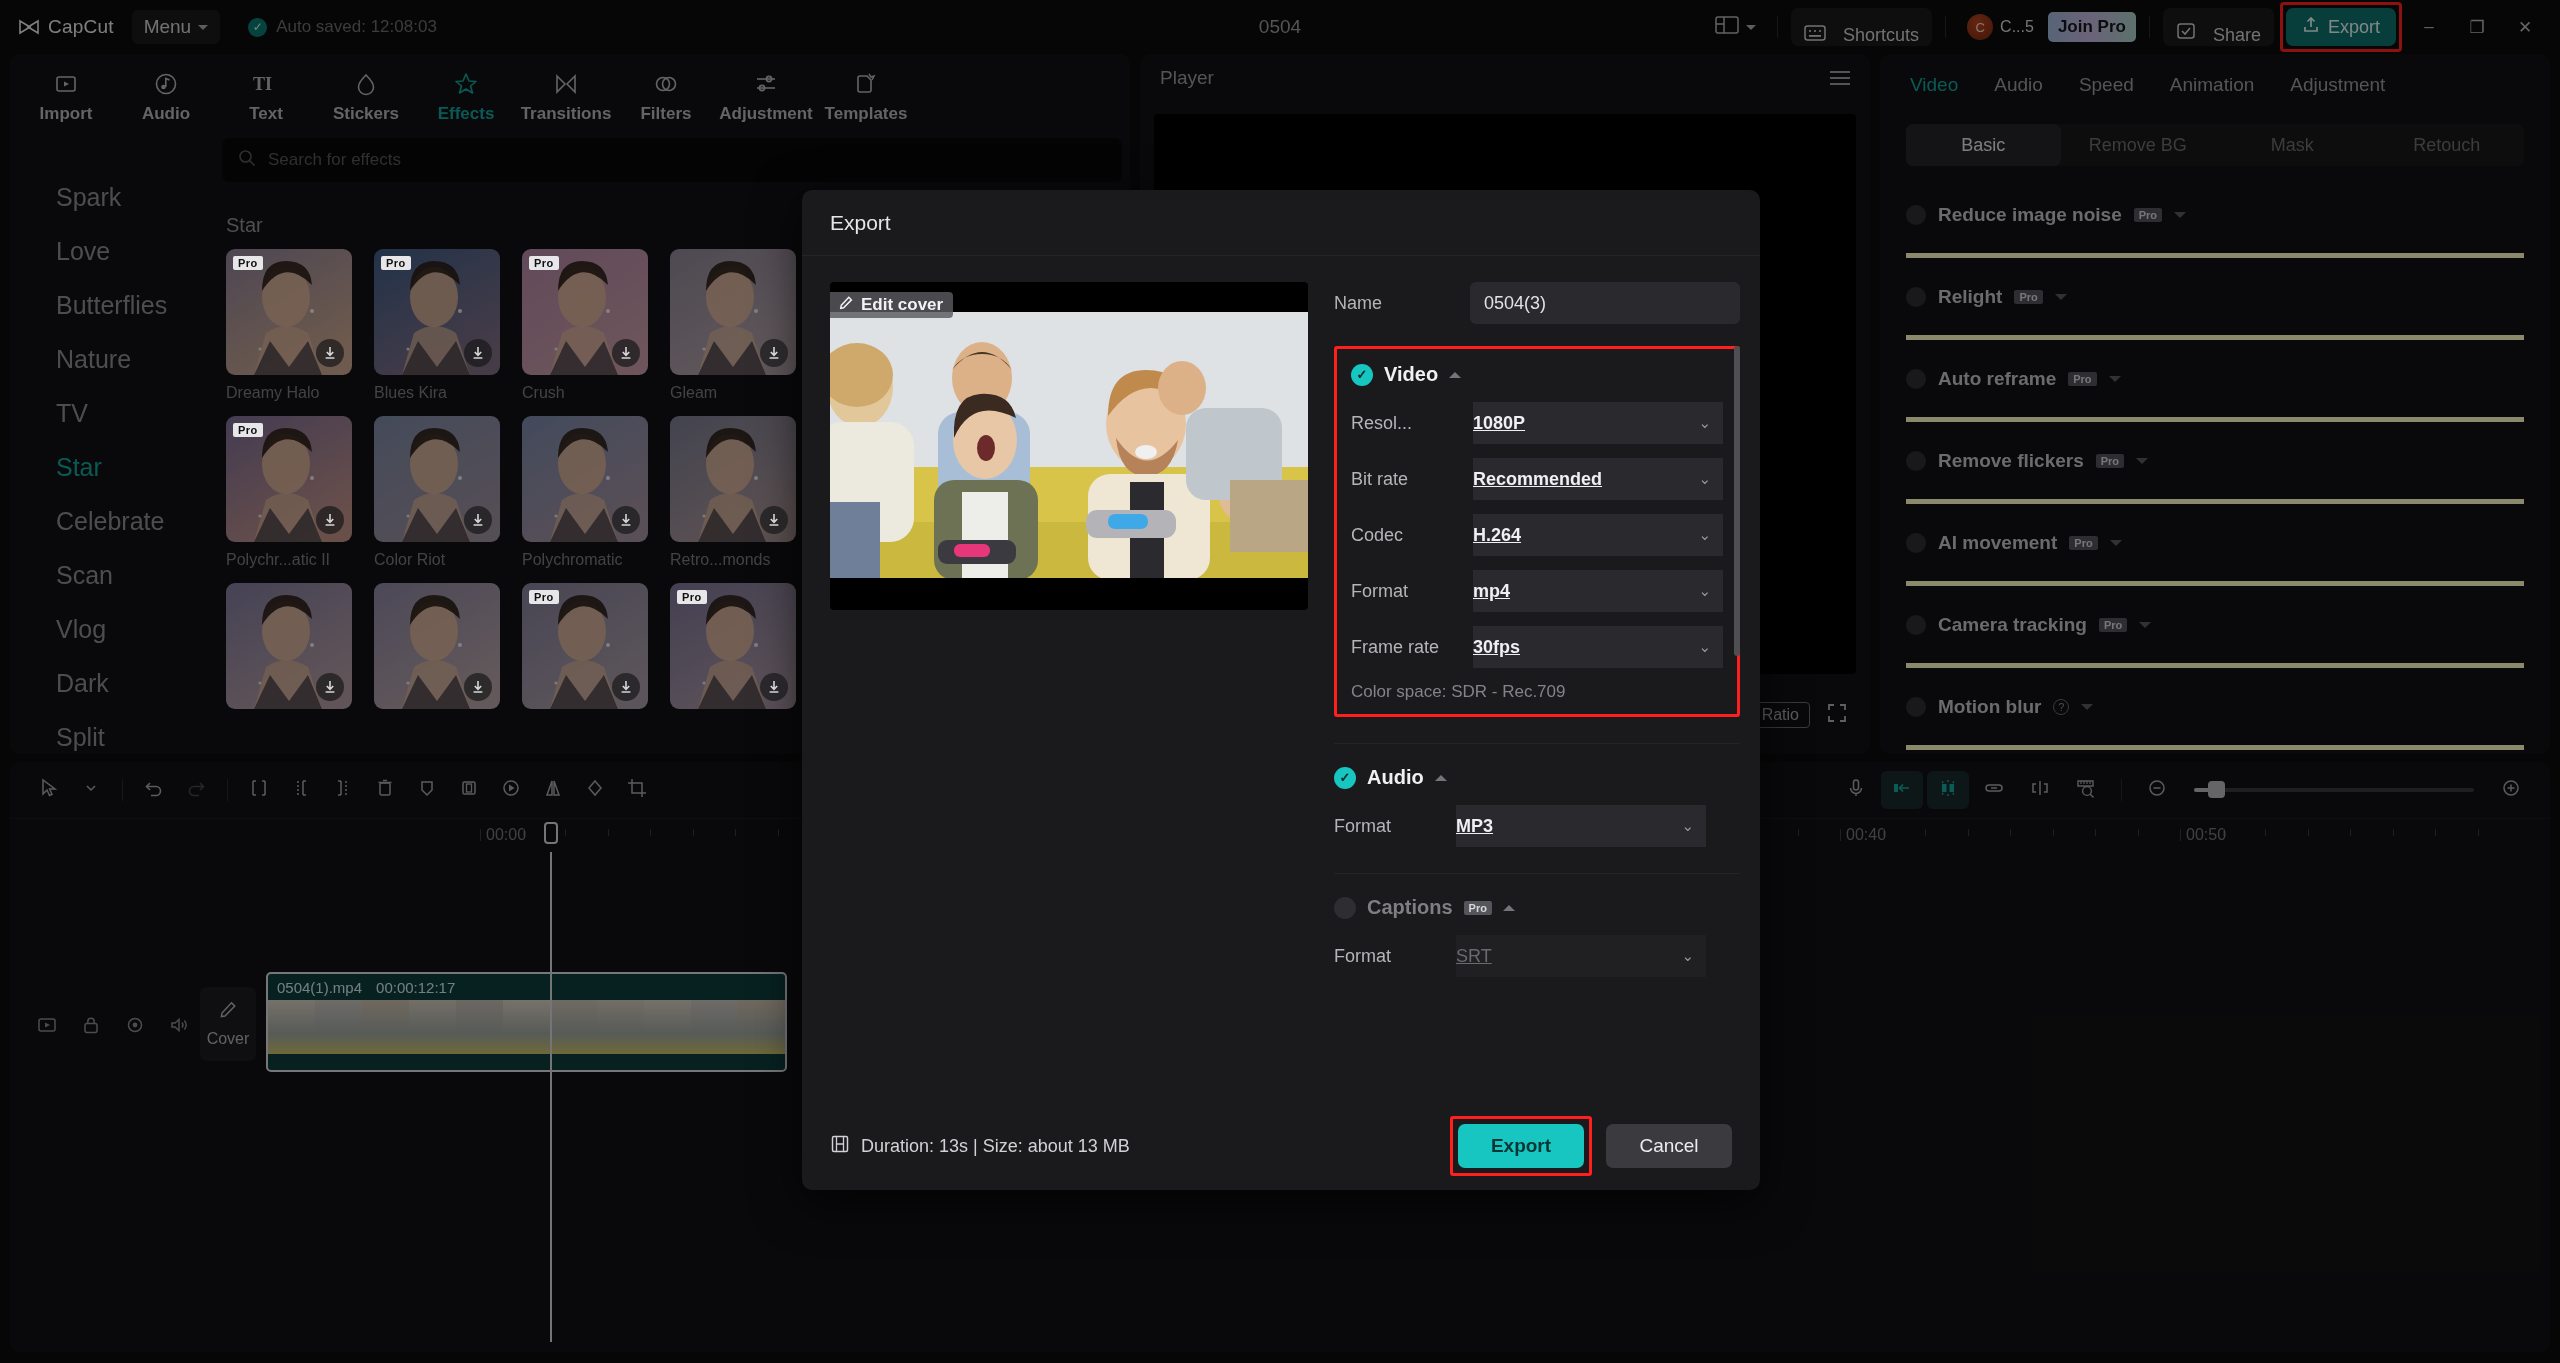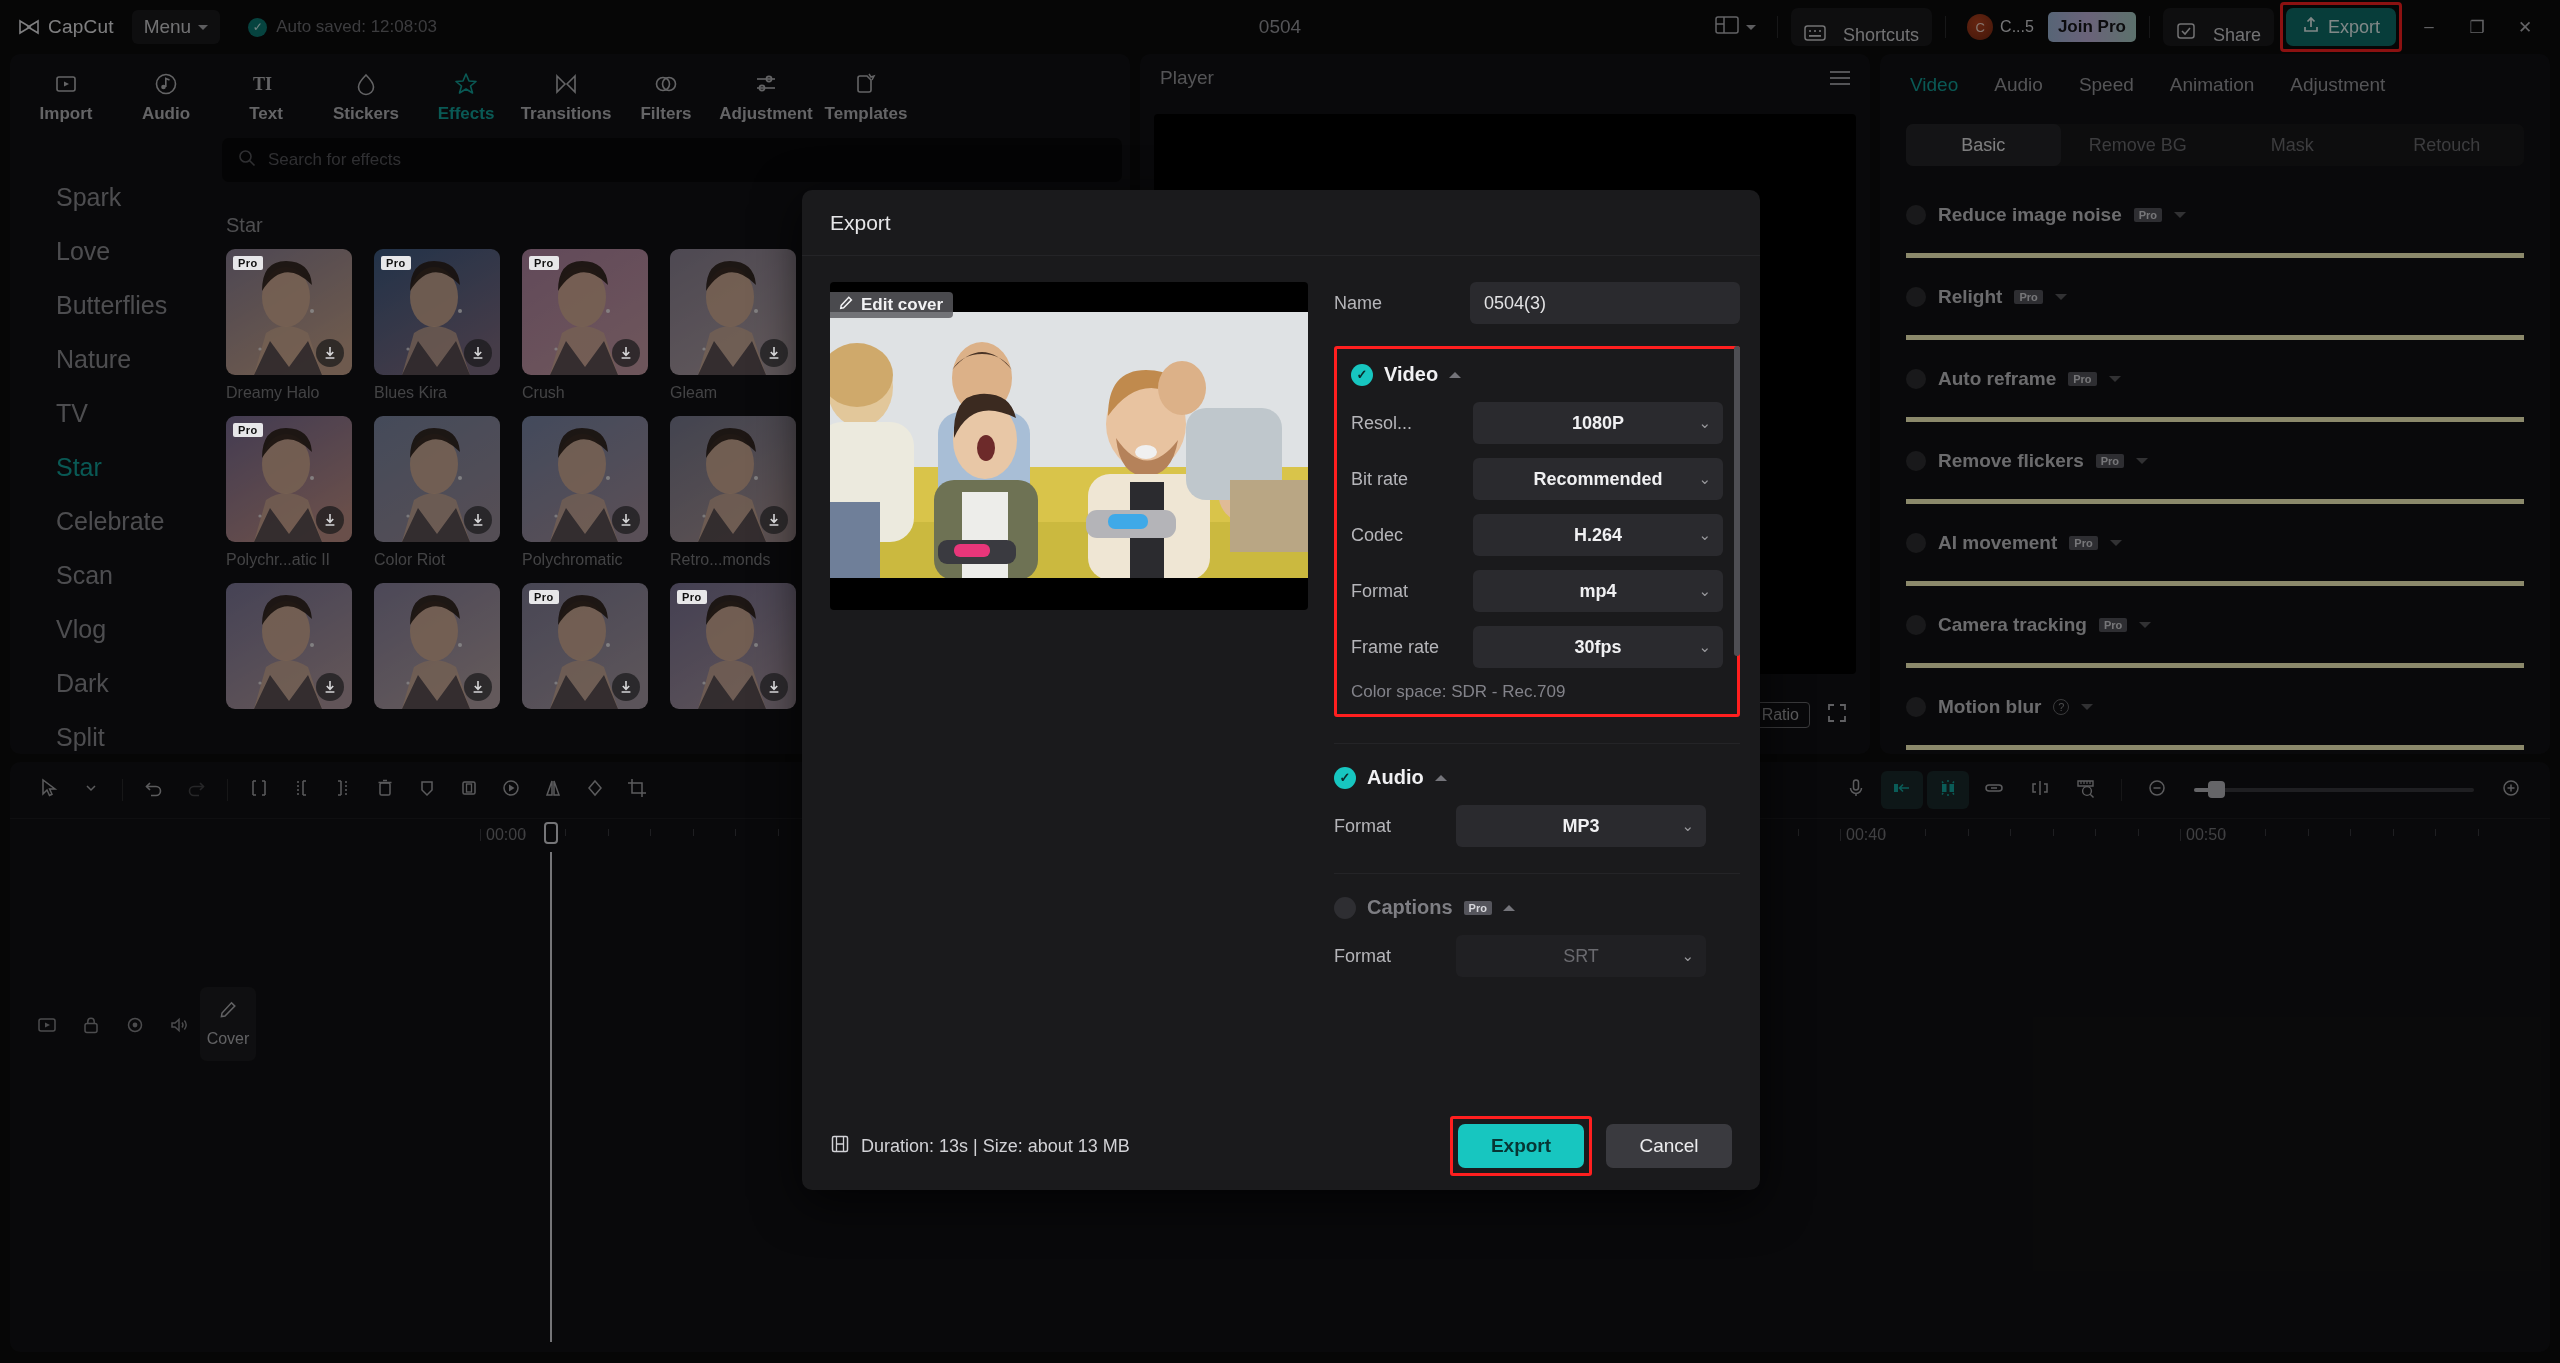--- a/index.html
+++ b/index.html
@@ -181,23 +181,23 @@
   .grpbox { border: 3px solid #ff1f1f; border-radius: 3px; padding: 14px 14px 12px 14px; }
   .grphead { display: flex; align-items: center; gap: 11px; margin-bottom: 16px; }
   .cb { width: 22px; height: 22px; border-radius: 50%; background: #17c6c0; display:flex; align-items:center; justify-content:center; color:#0b2b2a; font-size:13px; font-weight:bold; }
   .cb.off { background: #2e2e32; }
   .grpname { font-size: 20px; font-weight: bold; color: #f0f0f2; }
   .grpname.dim { color: #7e7e83; }
   .uparrow { width: 0; height: 0; border-left: 6px solid transparent; border-right: 6px solid transparent; border-bottom: 6px solid #74747a; }
   .srow { display: flex; align-items: center; margin-bottom: 14px; }
   .slabel { width: 122px; font-size: 18px; color: #b5b5b9; }
   .sselect {
-    width: 250px; height: 42px; border-radius: 6px; background: #2a2a2e;
-    display: flex; align-items: center; justify-content: center; position: relative;
-    font-size: 18px; font-weight: bold; color: #f0f0f2; cursor: pointer;
+    width: 250px; height: 42px; border-radius: 0; background: #2a2a2e;
+    display: flex; align-items: center; justify-content: flex-start; position: relative;
+    font-size: 18px; font-weight: bold; color: #f0f0f2; cursor: pointer; text-decoration: underline;
   }
   .sselect.dim { background: #202023; color: #6a6a6f; font-weight: normal; }
   .sselect .dc { position: absolute; right: 12px; font-size: 15px; color: #9a9a9e; font-weight: normal; }
   .cspace { font-size: 17px; color: #83838a; margin-top: 4px; }
   .divider { height: 1px; background: #242427; margin: 26px 0 22px 0; }
   .scroll { position: absolute; right: 0; top: 0; width: 6px; height: 430px; }
   .scroll .thumbbar { position: absolute; top: 0; left: 0; width: 6px; height: 310px; border-radius: 3px; background: #4e4e53; }
 
   .dlg-foot { height: 88px; display: flex; align-items: center; padding: 0 28px; }
   .durinfo { display: flex; align-items: center; gap: 11px; font-size: 18px; color: #d2d2d6; }
@@ -993,20 +993,39 @@
           </span>
       </div>
       <div class="coverbtn">
         <span>
           <svg width="20" height="20" viewBox="0 0 20 20">
               <path d="M13.5 2.8 L16.8 6.1 L7 16 L3.4 16.6 L4 13 Z" fill="none" stroke="#b2b2b6" stroke-width="1.5"></path>
             </svg>
         </span>
         <span>Cover</span>
       </div>
+      <div class="clip" style="top:120px;">
+        <div class="chead">
+          <span>0504(1).mp4</span>
+          <span>00:00:12:17</span>
+        </div>
+        <div class="strip" id="clipstrip">
+            <div class="fr" style="background: linear-gradient(rgb(215, 205, 193) 0%, rgb(159, 166, 160) 62%, rgb(201, 191, 106) 100%);"></div>
+            <div class="fr" style="background: linear-gradient(rgb(201, 195, 189) 0%, rgb(159, 166, 160) 62%, rgb(201, 191, 106) 100%);"></div>
+            <div class="fr" style="background: linear-gradient(rgb(205, 191, 174) 0%, rgb(159, 166, 160) 62%, rgb(201, 191, 106) 100%);"></div>
+            <div class="fr" style="background: linear-gradient(rgb(211, 202, 189) 0%, rgb(159, 166, 160) 62%, rgb(201, 191, 106) 100%);"></div>
+            <div class="fr" style="background: linear-gradient(rgb(197, 189, 180) 0%, rgb(159, 166, 160) 62%, rgb(201, 191, 106) 100%);"></div>
+            <div class="fr" style="background: linear-gradient(rgb(217, 207, 194) 0%, rgb(159, 166, 160) 62%, rgb(201, 191, 106) 100%);"></div>
+            <div class="fr" style="background: linear-gradient(rgb(202, 194, 182) 0%, rgb(159, 166, 160) 62%, rgb(201, 191, 106) 100%);"></div>
+            <div class="fr" style="background: linear-gradient(rgb(210, 199, 186) 0%, rgb(159, 166, 160) 62%, rgb(201, 191, 106) 100%);"></div>
+            <div class="fr" style="background: linear-gradient(rgb(215, 205, 193) 0%, rgb(159, 166, 160) 62%, rgb(201, 191, 106) 100%);"></div>
+            <div class="fr" style="background: linear-gradient(rgb(201, 195, 189) 0%, rgb(159, 166, 160) 62%, rgb(201, 191, 106) 100%);"></div>
+            <div class="fr" style="background: linear-gradient(rgb(205, 191, 174) 0%, rgb(159, 166, 160) 62%, rgb(201, 191, 106) 100%);"></div>
+          </div>
+      </div>
       <div class="playhead-knob"></div>
       <div class="playhead"></div>
     </div>
   </div>
 
   <div class="overlay"></div>
   <div class="dialog">
     <div class="dlg-head">Export</div>
     <div class="dlg-body">
 

